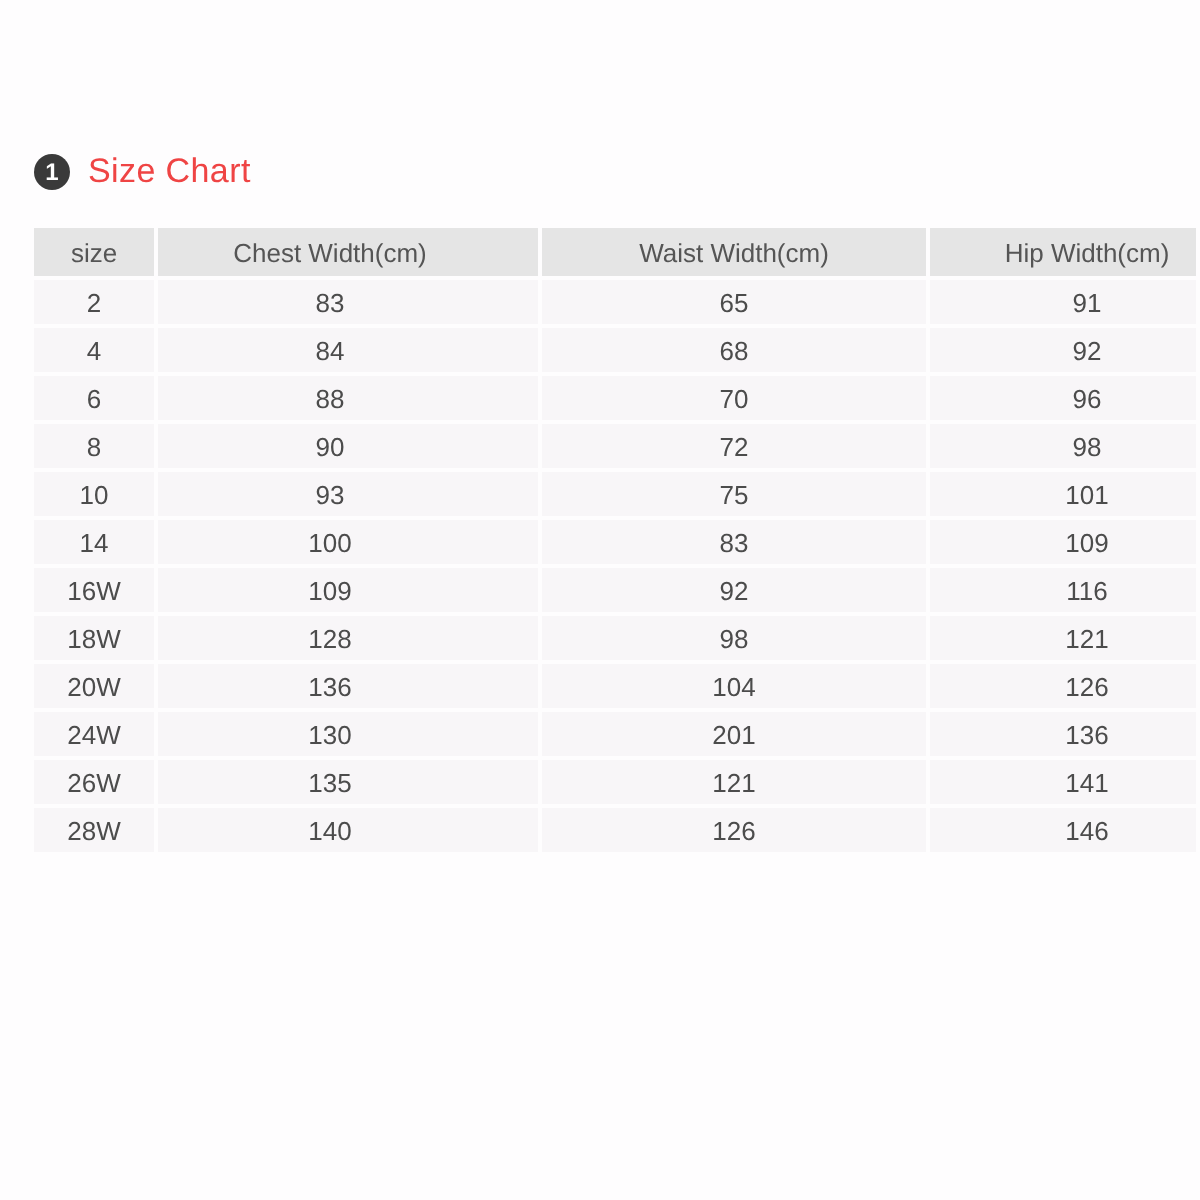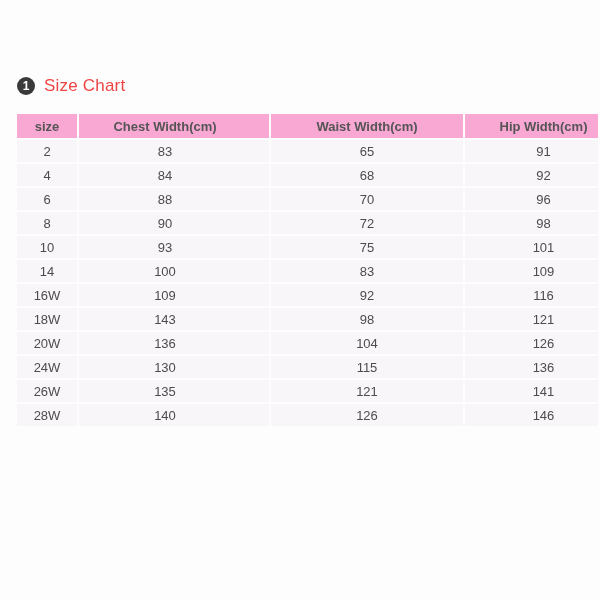--- a/index.html
+++ b/index.html
@@ -36,23 +36,23 @@
     width:585px;
     border-collapse:separate;
     border-spacing:2px;
     table-layout:fixed;
   }
   col.c-size{width:60px;}
   col.c-chest{width:190px;}
   col.c-waist{width:192px;}
   col.c-hip{width:133px;}
   th{
-    background:#f9a8d4;
+    background:#e5e5e5;
     color:#555555;
-    font-weight:bold;
+    font-weight:normal;
     font-size:13px;
     height:24px;
     text-align:center;
     padding:0;
   }
   td{
     background:#f8f6f8;
     color:#4c4c4c;
     font-size:13px;
     height:22px;
@@ -123,34 +123,34 @@
         <td>109</td>
       </tr>
       <tr>
         <td>16W</td>
         <td>109</td>
         <td>92</td>
         <td>116</td>
       </tr>
       <tr>
         <td>18W</td>
-        <td>143</td>
+        <td>128</td>
         <td>98</td>
         <td>121</td>
       </tr>
       <tr>
         <td>20W</td>
         <td>136</td>
         <td>104</td>
         <td>126</td>
       </tr>
       <tr>
         <td>24W</td>
         <td>130</td>
-        <td>115</td>
+        <td>201</td>
         <td>136</td>
       </tr>
       <tr>
         <td>26W</td>
         <td>135</td>
         <td>121</td>
         <td>141</td>
       </tr>
       <tr>
         <td>28W</td>

